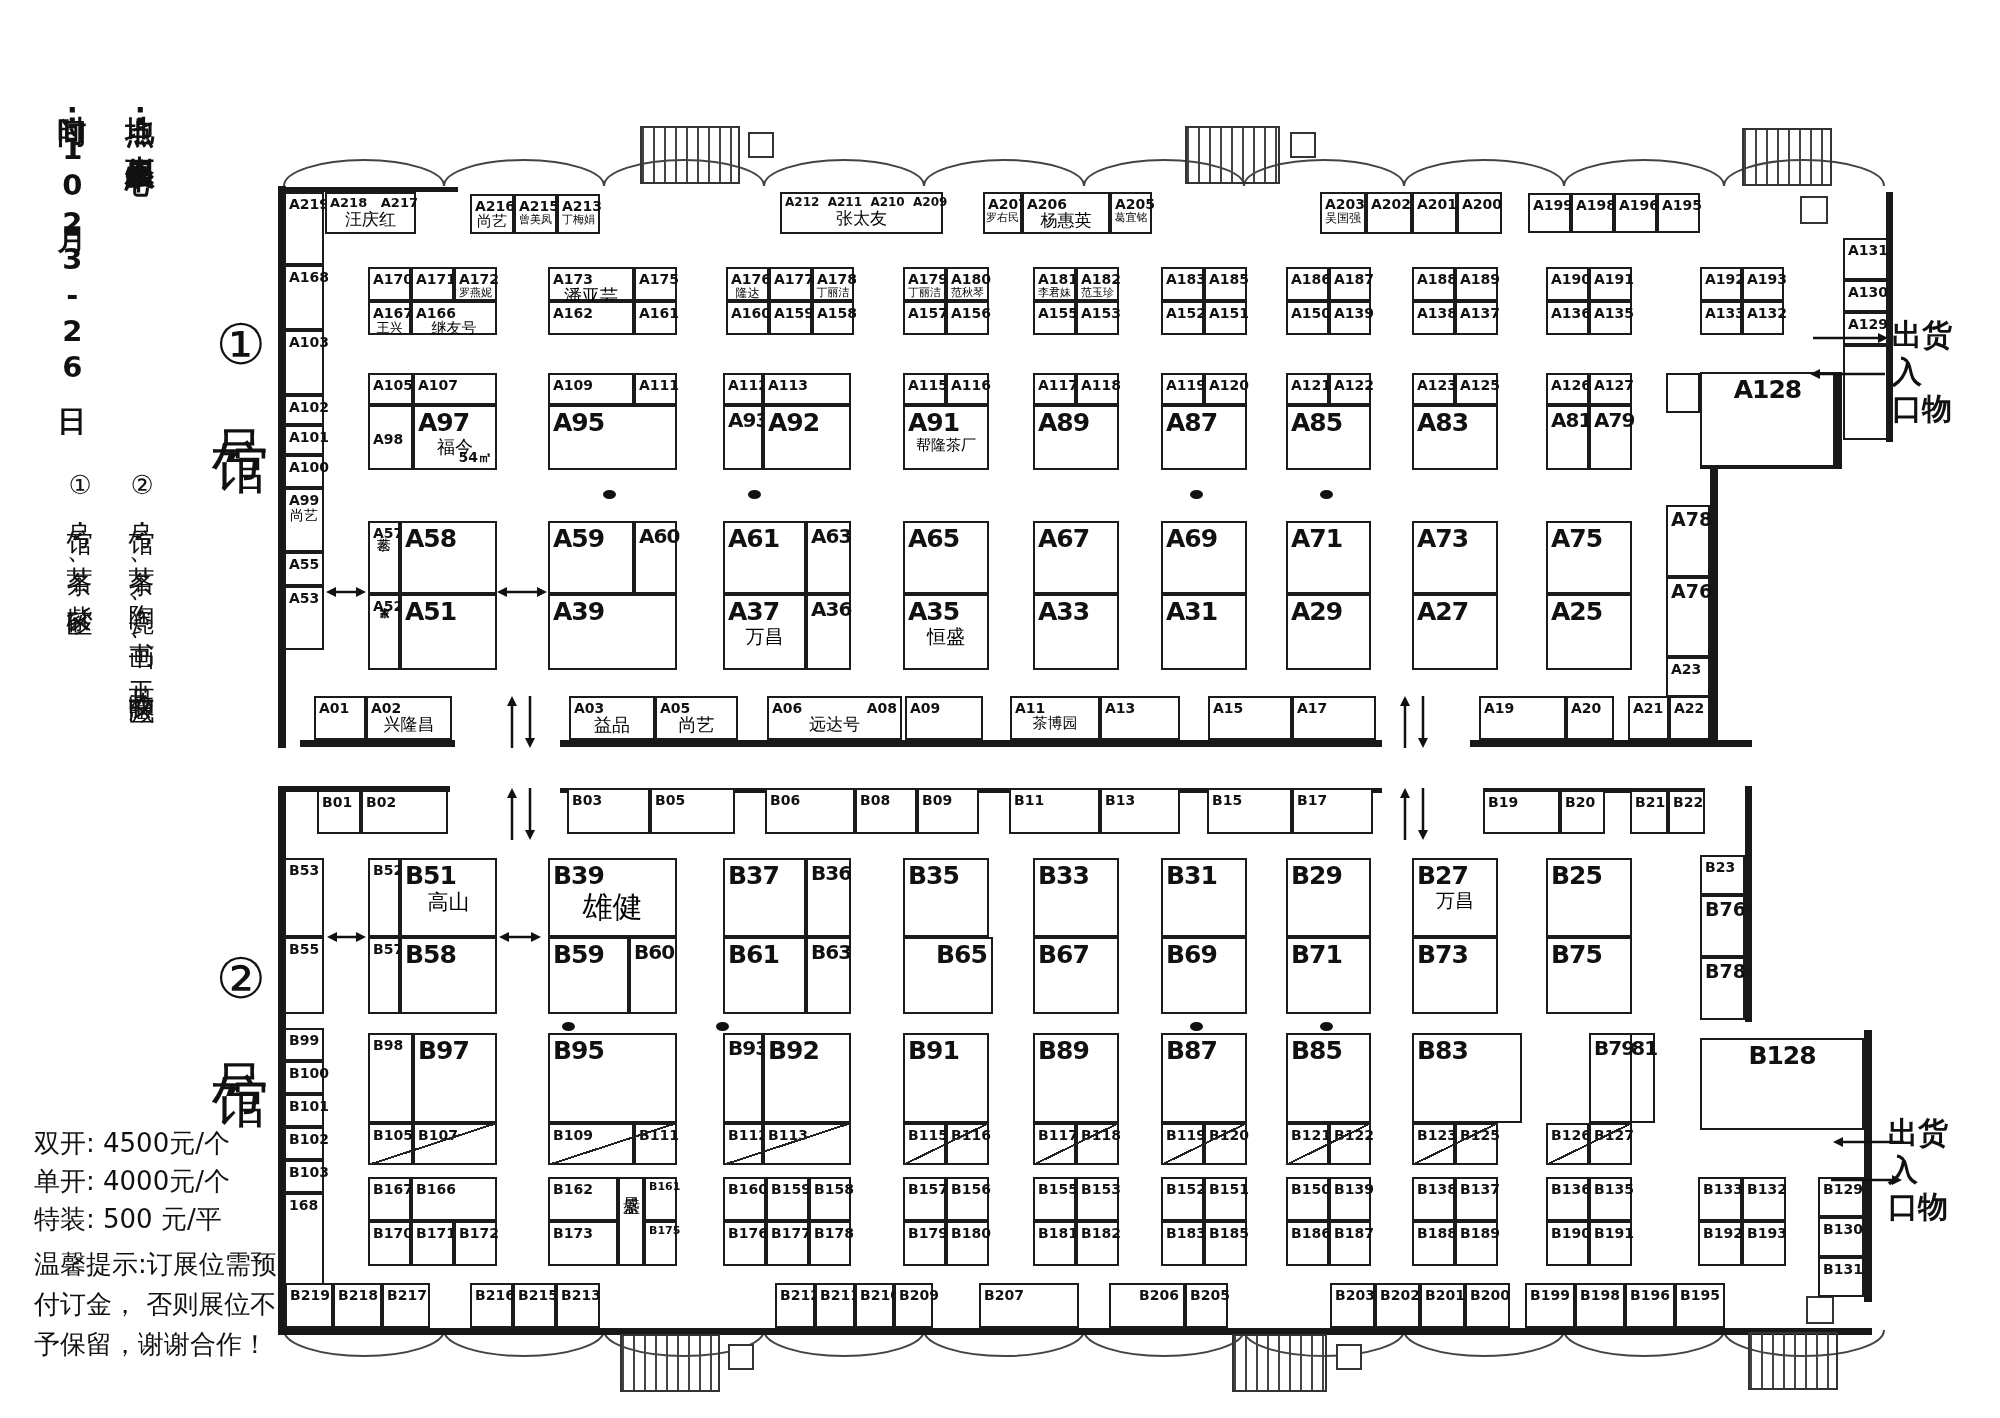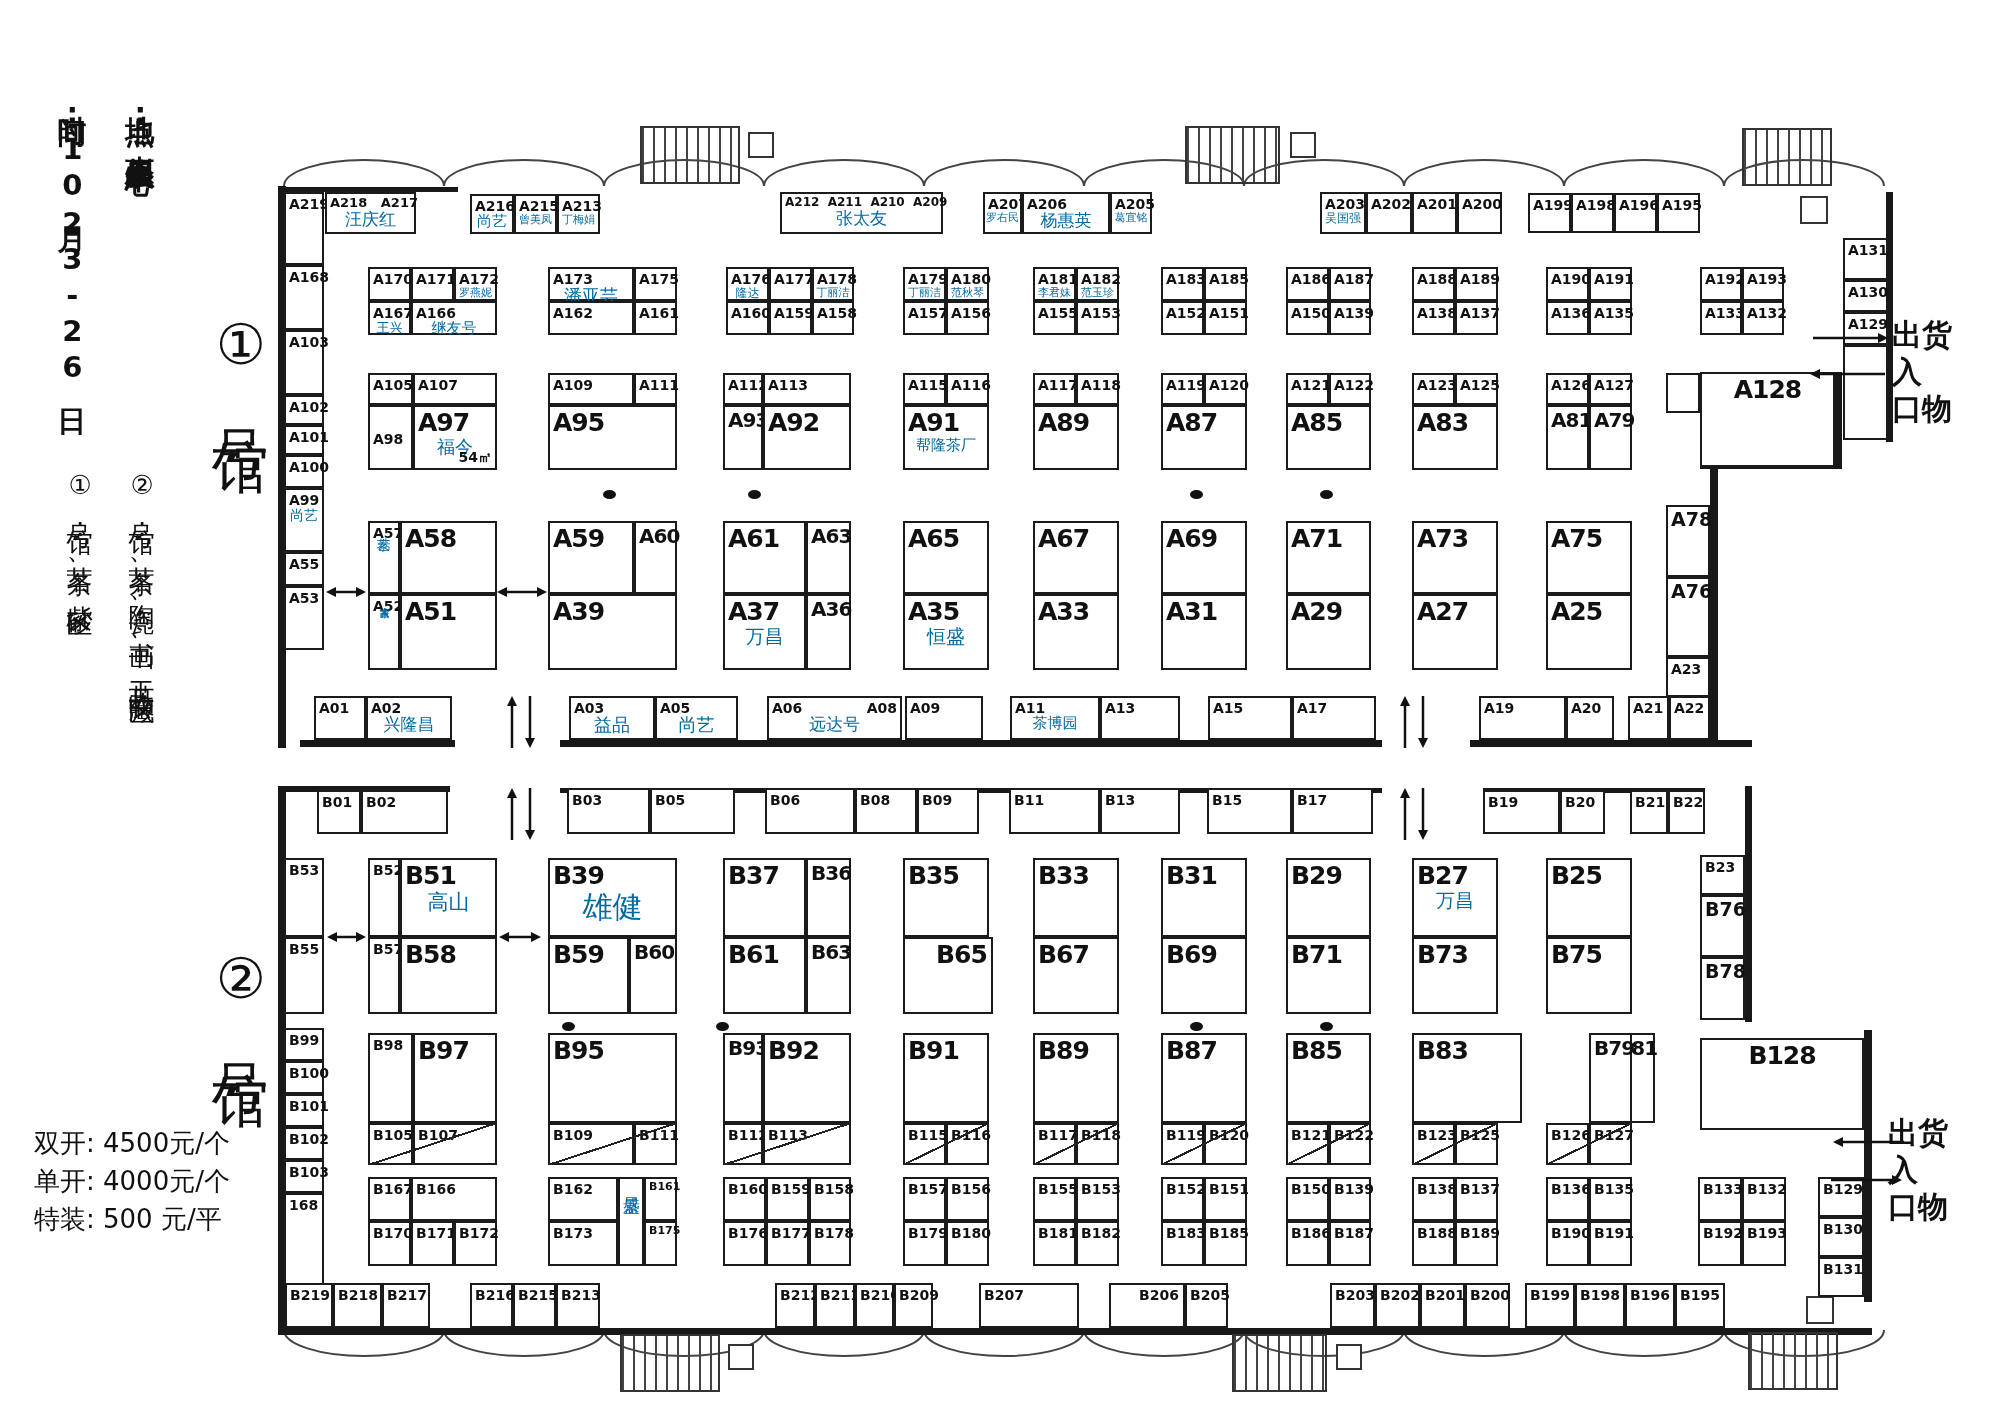--- a/index.html
+++ b/index.html
@@ -23,21 +23,21 @@
   .sign span{display:block;}
   .s-top{left:1892px;top:316px;}
   .s-bot{left:1888px;top:1114px;}
   .booth{position:absolute;box-sizing:border-box;border:2px solid #1b1b1b;background:#fff;z-index:2;}
   .bid{display:block;font-weight:700;font-size:14px;line-height:1.15;padding:2px 0 0 3px;white-space:pre;color:#111;}
   .big>.bid{font-size:25px;letter-spacing:-1px;}
   .mid>.bid{font-size:19px;}
   .ctr>.bid{text-align:center;padding-left:0;}
   .iar>.bid{text-align:right;padding-right:4px;}
   .ipc>.bid{padding-top:24px;}
-  .bname{display:block;text-align:center;font-size:16px;line-height:1.05;color:#0369a1;}
+  .bname{display:block;text-align:center;font-size:16px;line-height:1.05;color:#000000;}
   .bname.v{position:absolute;left:50%;top:4px;transform:translateX(-50%);writing-mode:vertical-rl;text-orientation:upright;}
   .bid2{position:absolute;top:2px;right:3px;font-weight:700;font-size:14px;}
   .barea{position:absolute;right:3px;bottom:1px;font-size:14px;font-weight:700;}
   .wall{position:absolute;background:#181818;z-index:1;}
   .dot{position:absolute;width:13px;height:9px;background:#111;border-radius:50%;z-index:3;}
   .stair{position:absolute;border:2px solid #333;box-sizing:border-box;z-index:1;
          background:repeating-linear-gradient(90deg,#444 0 2px,transparent 2px 11px);}
   .elev{position:absolute;border:2px solid #333;box-sizing:border-box;z-index:1;background:#fff;}
   .diag{position:absolute;z-index:3;pointer-events:none;
         background:linear-gradient(to right bottom,transparent calc(50% - 1px),#222 calc(50% - 1px) calc(50% + 1px),transparent calc(50% + 1px));}
@@ -57,20 +57,25 @@
   <div class="vtext t-loc">地点:惠州会展中心</div>
   <div class="vtext t-h1d">①号馆:茗茶、紫砂区</div>
   <div class="vtext t-h2d">②号馆:茗茶、陶瓷、书画、工艺品收藏区</div>
   <div class="vtext t-hall1">①号馆</div>
   <div class="vtext t-hall2">②号馆</div>
 
   <div class="prices">
     <span>双开: 4500元/个</span>
     <span>单开: 4000元/个</span>
     <span>特装: 500 元/平</span>
+  </div>
+  <div class="notice">
+    <span>温馨提示:订展位需预</span>
+    <span>付订金， 否则展位不</span>
+    <span>予保留，谢谢合作！</span>
   </div>
 
   <div class="sign s-top">
     <span>出货</span>
     <span>入</span>
     <span>口物</span>
   </div>
   <div class="sign s-bot">
     <span>出货</span>
     <span>入</span>

